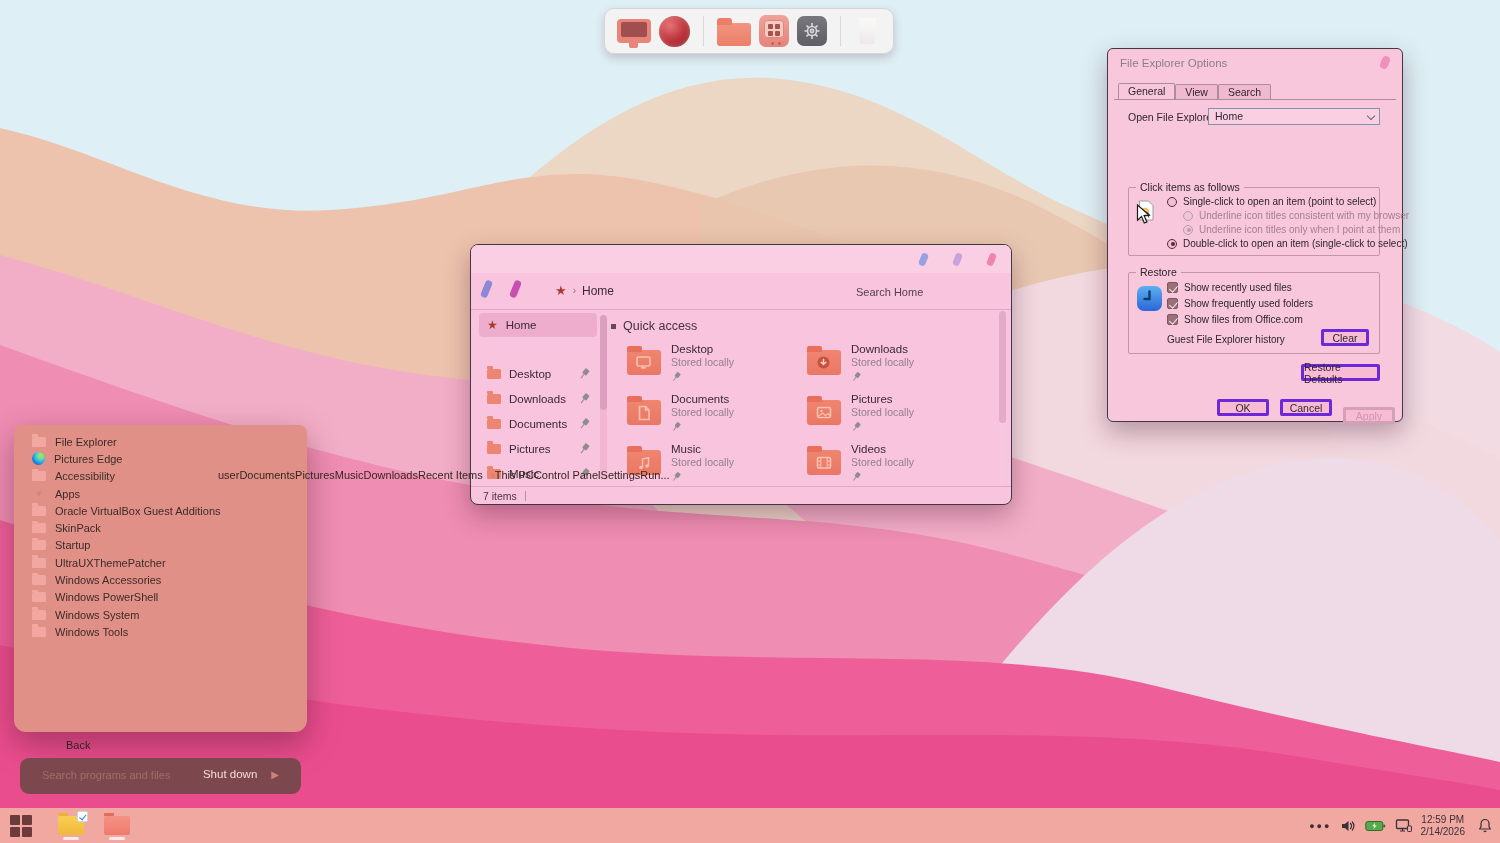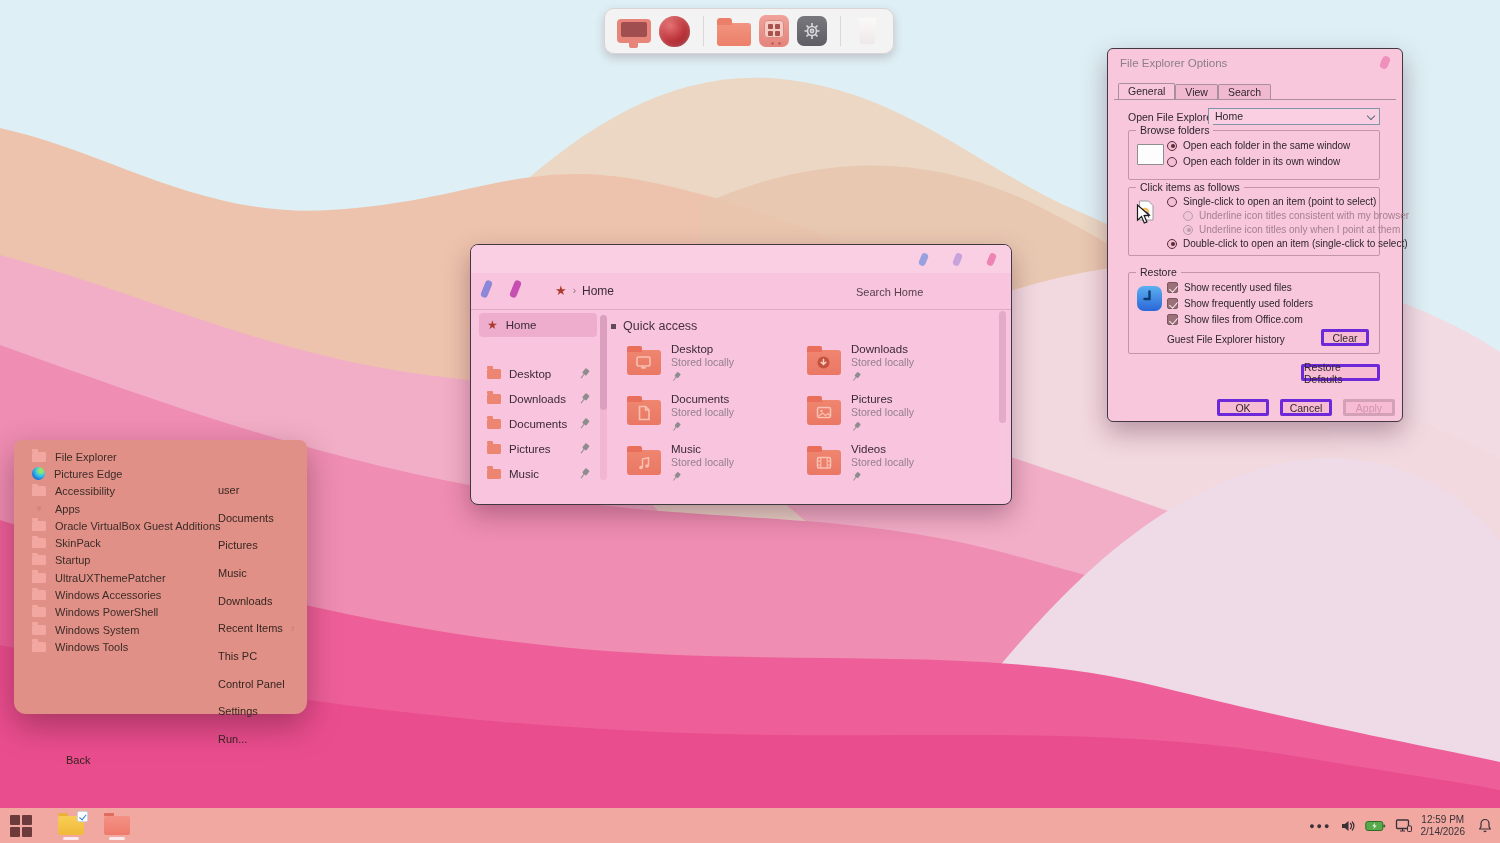--- a/index.html
+++ b/index.html
@@ -89,34 +89,34 @@
   .radio{width:10px;height:10px;border-radius:50%;border:1px solid #5a2a34;background:#f3bed3;position:relative;flex:0 0 auto;}
   .radio.sel::after{content:"";position:absolute;left:2.5px;top:2.5px;width:4px;height:4px;border-radius:50%;background:#5a2a34;}
   .radio.dis{border-color:#bf9cab;background:#f1c5d6;}
   .radio.dis.sel::after{background:#bf9cab;}
   .grow.dis{color:#a5818e;}
   .cb{width:11px;height:11px;background:#9b7078;border:1px solid #7b565e;border-radius:2px;position:relative;flex:0 0 auto;}
   .cb::after{content:"";position:absolute;left:3px;top:0.5px;width:3.5px;height:7px;border:solid #f6e8ec;border-width:0 1.6px 1.6px 0;transform:rotate(40deg);}
   .white-rect{position:absolute;width:27px;height:21px;background:#fdfdfd;border:1px solid #8e8e8e;border-radius:1px;}
   .dbtn{position:absolute;height:17px;background:#f7bcd4;border:3px solid #6d28d9;border-radius:2px;
     font-size:10.5px;display:flex;align-items:center;justify-content:center;color:#33242b;}
-  .dbtn.disabled{color:#d193ae;border-color:#d3a0b7;}
+  .dbtn.disabled{color:#d193ae;border-color:#d3a0b7;margin-top:8px;}
 
   
-  .startmenu{position:absolute;left:14px;top:440px;width:293px;height:274px;z-index:14;
+  .startmenu{position:absolute;left:14px;top:425px;width:293px;height:307px;z-index:14;
     background:#e19088;border-radius:8px 8px 12px 12px;box-shadow:0 12px 32px rgba(60,15,30,.38);}
   .sm-left{position:absolute;left:18px;top:8px;display:flex;flex-direction:column;}
   .sm-item{height:17.3px;display:flex;align-items:center;gap:9px;font-size:11px;color:#3b2c27;white-space:nowrap;}
   .sm-ic{width:14px;height:11px;position:relative;flex:0 0 auto;display:inline-flex;align-items:center;justify-content:center;}
   .sm-ic.folder{background:#f2a8a1;border-radius:1.5px;height:10px;}
   .sm-ic.folder::before{content:"";position:absolute;top:-2.5px;left:0;width:6px;height:2.5px;background:#f2a8a1;border-radius:1px 1px 0 0;}
   .sm-ic.edge{width:13px;height:13px;border-radius:50%;
     background:radial-gradient(circle at 68% 28%,#8ee66f 0 16%,#35c1e8 42%,#1b75d8 72%,#0b4fb0 100%);}
   .sm-ic.chevron-down::after{content:"▾";color:#d8837a;font-size:11px;}
-  .smr-list{position:absolute;left:204px;top:36px;display:flex;flex-direction:column;}
+  .smr-list{position:absolute;left:204px;top:36px;display:flex;}
   .smr-item{height:27.7px;display:flex;align-items:center;gap:8px;font-size:11px;color:#35261f;white-space:nowrap;}
   .smr-arrow{color:#c77f77;font-size:12px;}
   .sm-back{position:absolute;left:41px;top:314px;font-size:11px;color:#32231d;padding-left:11px;}
   .sm-bottombar{position:absolute;left:6px;right:6px;top:333px;height:36px;background:#7d484d;border-radius:9px;}
   .sm-search-ph{position:absolute;left:22px;top:11px;font-size:11px;color:#9d6f6b;}
   .sm-shutdown{position:absolute;right:22px;top:10px;display:flex;align-items:center;gap:14px;}
   .sm-shutdown-label{font-size:11.5px;color:#f2dcd9;}
   .sm-shutdown-arrow{color:#c8837c;font-size:10px;}
 
   
@@ -324,51 +324,43 @@
         <div class="tile-name">Videos</div>
         <div class="tile-sub">Stored locally</div>
         <span class="pin"></span>
       </div>
     </div>
 
     <div class="ex-scroll">
         <span class="ex-thumb"></span>
       </div>
 
+    <div class="statusbar">
+      <span>7 items</span>
+      <span class="st-div"></span>
+    </div>
   </div>
 
   <div class="dialog">
     <span class="dlg-title">File Explorer Options</span>
     <span class="slash dlg-close" style="background:#ef8fbb;"></span>
 
     <div class="tabs">
       <span class="tab active">General</span>
       <span class="tab">View</span>
       <span class="tab">Search</span>
     </div>
     <div class="tabline"></div>
 
     <span class="dlab" style="position:absolute;left:20px;top:62px;">Open File Explorer to:</span>
     <div class="dd">
       <span>Home</span>
       <span class="dd-chev"></span>
     </div>
 
-    <div class="grp" style="left:20px;top:81px;width:252px;height:50px;">
-      <span class="legend">Browse folders</span>
-      <span class="white-rect" style="left:8px;top:13px;"></span>
-      <div class="grow" style="left:38px;top:9px;">
-        <span class="radio sel"></span>
-        <span>Open each folder in the same window</span>
-      </div>
-      <div class="grow" style="left:38px;top:25px;">
-        <span class="radio"></span>
-        <span>Open each folder in its own window</span>
-      </div>
-    </div>
 
     <div class="grp" style="left:20px;top:138px;width:252px;height:69px;">
       <span class="legend">Click items as follows</span>
       <svg style="position:absolute;left:9px;top:12px;" width="17" height="21" viewBox="0 0 17 21">
         <path d="M1.5 1h9l4.5 4.5V20h-13.5z" fill="#fdfdfd" stroke="#9a9aa0"></path>
         <circle cx="7" cy="12" r="4.2" fill="#f5b23c" opacity=".85"></circle>
         <circle cx="7" cy="12" r="2.2" fill="#fad37e"></circle>
         <path d="M7.8 10.5l4.6 4.3-1.9.2 1 2.3-1.3.6-1-2.3-1.4 1.2z" fill="#2a2a2a" stroke="#ffffff" stroke-width=".5"></path>
       </svg>
       <div class="grow" style="left:38px;top:8px;">
@@ -511,20 +503,27 @@
           <span>Control Panel</span>
         </div>
         <div class="smr-item">
           <span>Settings</span>
         </div>
         <div class="smr-item">
           <span>Run...</span>
         </div>
       </div>
     <span class="sm-back">Back</span>
+    <div class="sm-bottombar">
+      <span class="sm-search-ph">Search programs and files</span>
+      <div class="sm-shutdown">
+        <span class="sm-shutdown-label">Shut down</span>
+        <span class="sm-shutdown-arrow">▶</span>
+      </div>
+    </div>
   </div>
 
   <div class="taskbar">
     <div class="win-logo">
         <span></span>
         <span></span>
         <span></span>
         <span></span>
       </div>
     <div class="tb-folder yellow">

